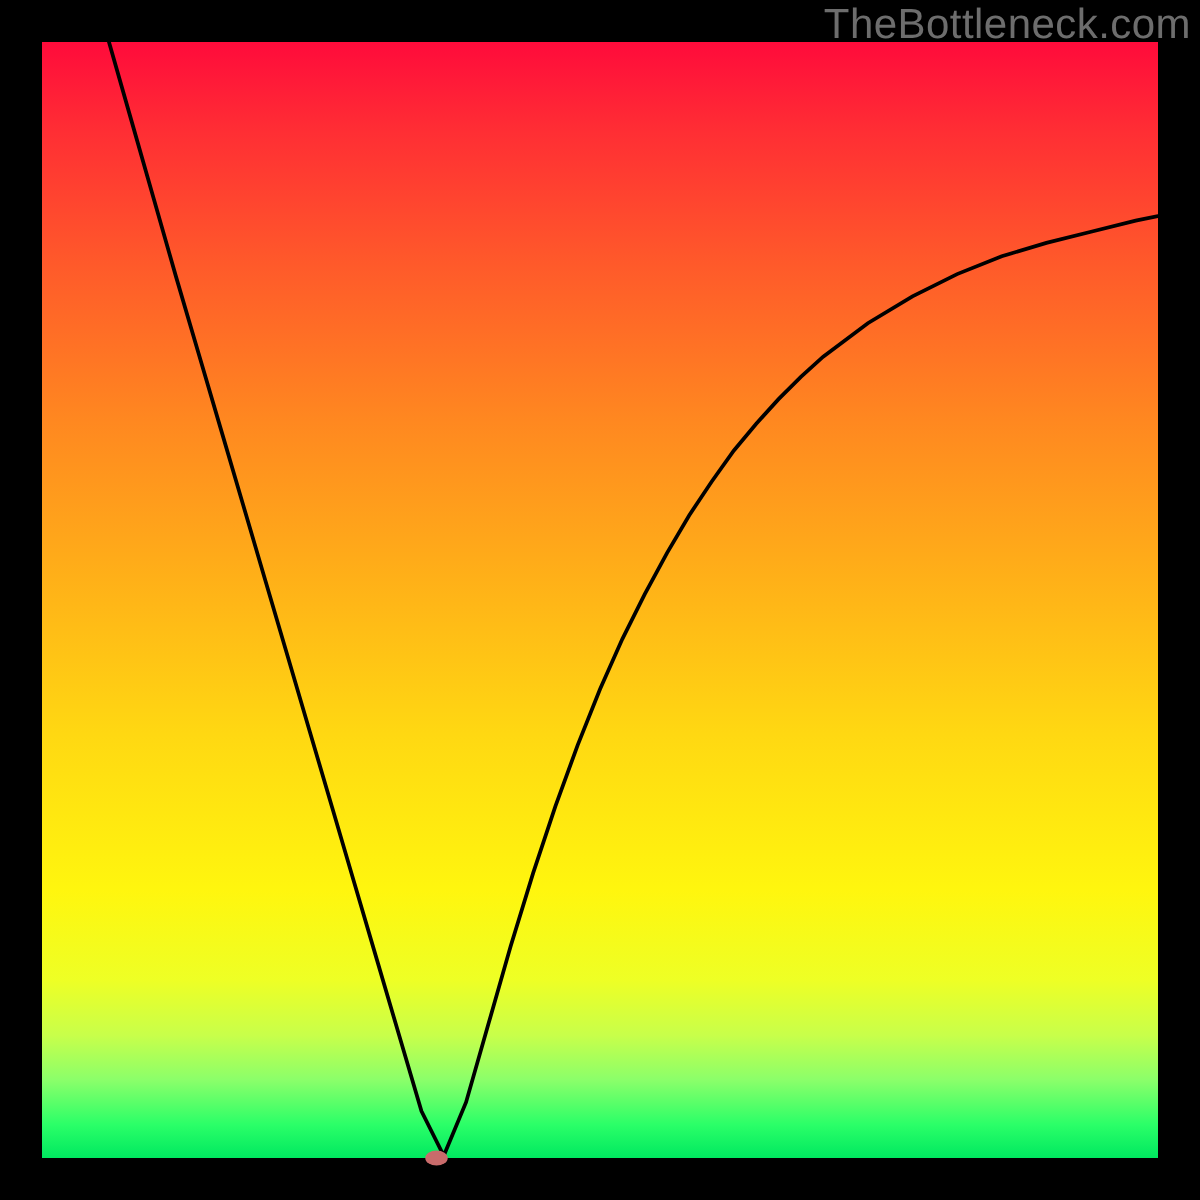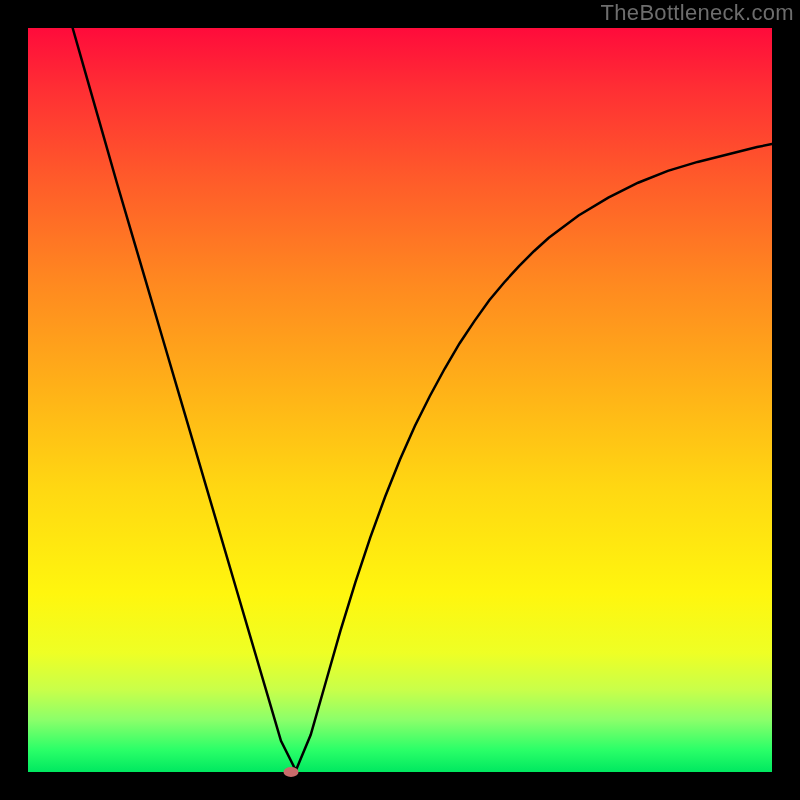--- a/index.html
+++ b/index.html
@@ -53,21 +53,21 @@
     height: 10px;
     border-radius: 50% / 50%;
     background: #c96b6b;
     transform: translate(-50%, -50%);
   }
   .watermark {
     position: absolute;
     top: 0px;
     right: 6px;
     color: #6d6d6d;
-    font-size: 22px;
+    font-size: 28px;
     letter-spacing: 0.3px;
     user-select: none;
   }
 </style>
 </head>
 <body>
 
 <div class="watermark">TheBottleneck.com</div>
 
 <div class="frame">

